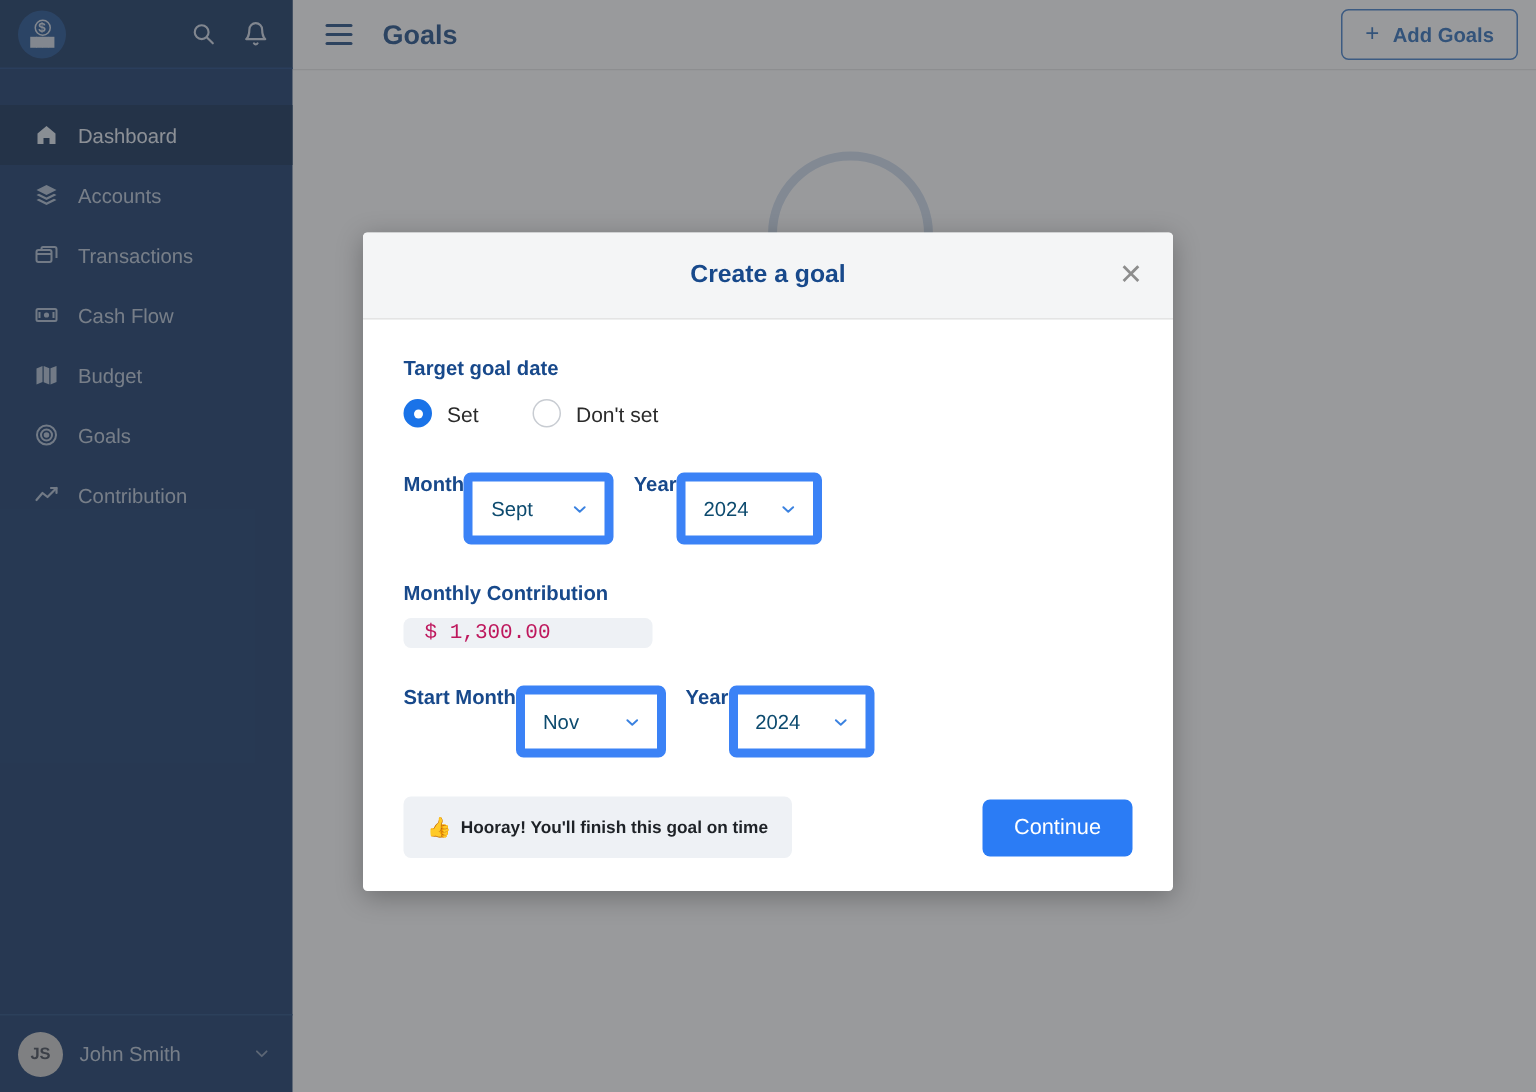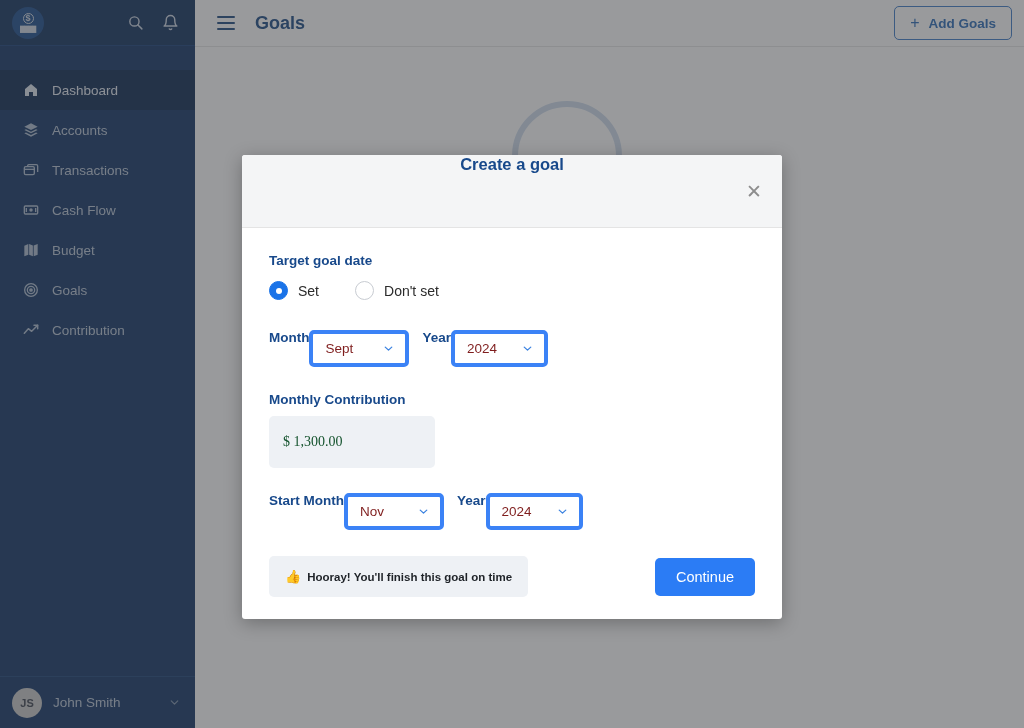--- a/index.html
+++ b/index.html
@@ -248,24 +248,25 @@
     left: 242px;
     top: 155px;
     width: 540px;
     border-radius: 3px;
     background: #ffffff;
     box-shadow: 0 4px 18px rgba(0,0,0,0.28);
     z-index: 60;
     overflow: hidden;
   }
   .modal-header {
-    height: 73px;
+    height: 58px;
     background: #f4f5f6;
     border-bottom: 1px solid #e4e4e4;
     display: flex;
+    align-items: center;
     justify-content: center;
     position: relative;
   }
   .modal-title {
     font-size: 16.5px;
     font-weight: bold;
     color: #18498b;
   }
   .modal-close {
     position: absolute;
@@ -338,54 +339,54 @@
 
   .sel-label {
     font-size: 13.5px;
     font-weight: bold;
     color: #18498b;
     margin-bottom: 9px;
   }
 
   .select {
     width: 100px;
-    height: 37px;
-    border: 4px solid #3b82f6;
+    height: 48px;
+    border: 6px solid #3b82f6;
     border-radius: 5px;
     background: #ffffff;
     display: flex;
     align-items: center;
     padding: 0 10px 0 12px;
     font-size: 13.5px;
-    color: #7f1d1d;
+    color: #0c4a6e;
     cursor: pointer;
     position: relative;
   }
   .select.wide { width: 97px; }
   .select .chev {
     margin-left: auto;
     color: #3b82e0;
     display: flex;
   }
 
   .block-gap { height: 25px; }
 
   .money-input {
     width: 166px;
-    height: 52px;
+    height: 20px;
     background: #eef1f5;
     border: none;
     border-radius: 5px;
     display: flex;
     align-items: center;
     padding: 0 14px;
     font-size: 14px;
-    color: #14532d;
+    color: #be185d;
     cursor: text;
-    font-family: Liberation Serif, serif;
+    font-family: Liberation Mono, monospace;
   }
 
   .footer-row {
     display: flex;
     align-items: center;
     margin-top: 26px;
   }
   .toast {
     background: #eef1f5;
     border-radius: 5px;

